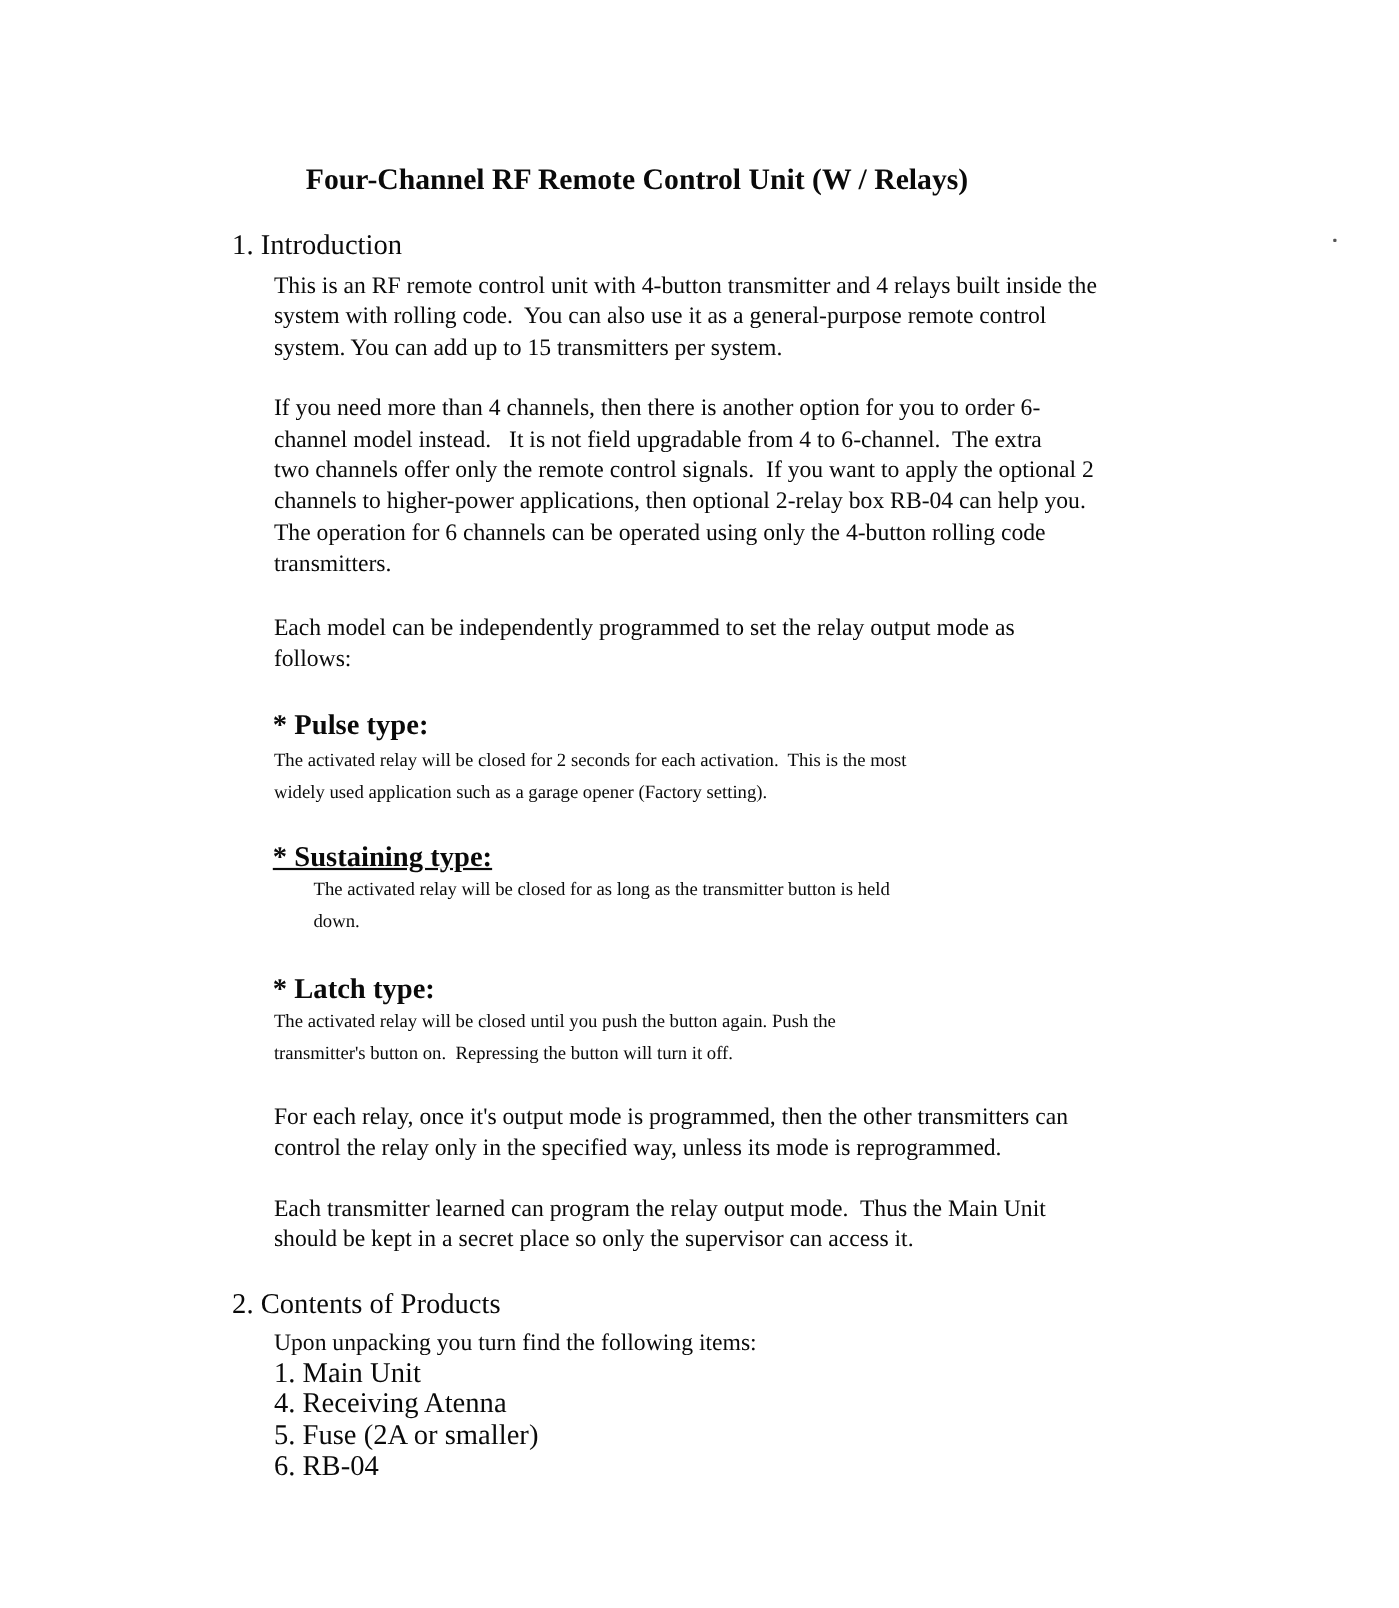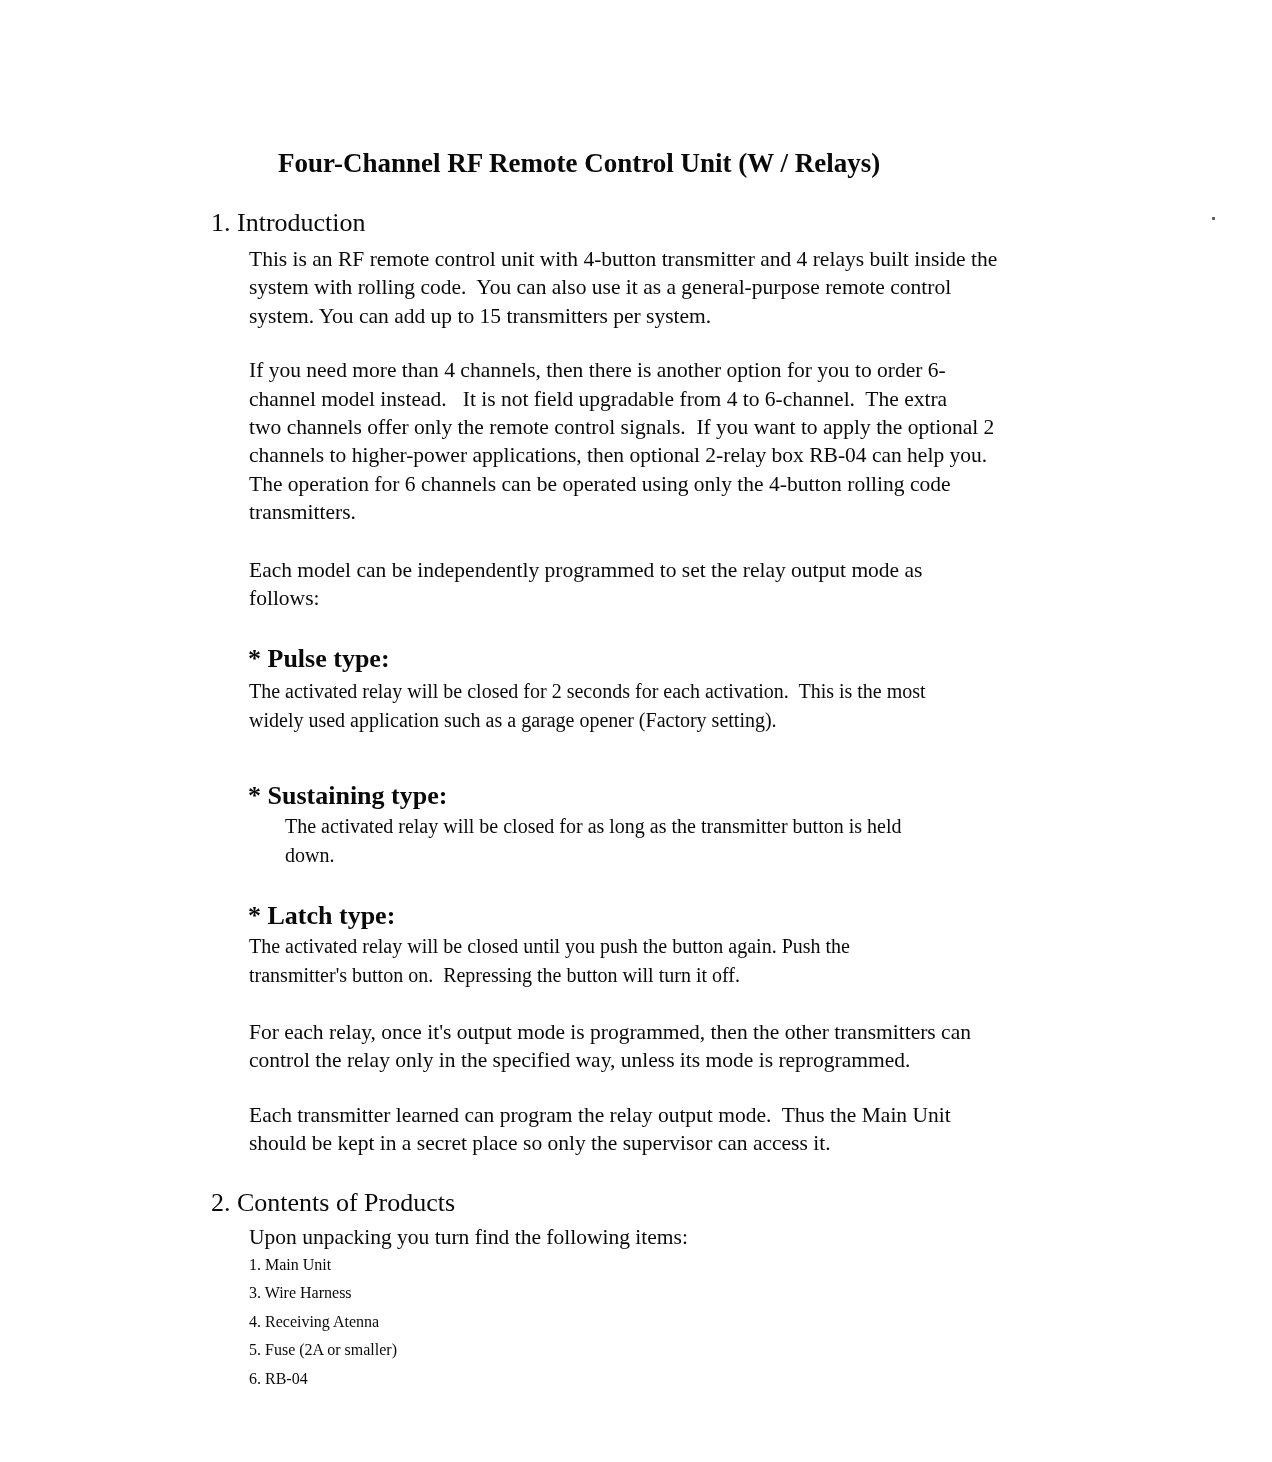--- a/index.html
+++ b/index.html
@@ -40,39 +40,39 @@
   }
   .body-block.tight { margin-top: 6px; }
   .body-block.wide  { margin-top: 29px; }
   .mode-heading {
     margin: 30px 0 0 248px;
     font-size: 26px;
     font-weight: bold;
     line-height: 33px;
     white-space: pre;
   }
-  .mode-heading.less { margin-top: 45px; }
+  .mode-heading.less { margin-top: 28px; text-decoration: underline; }
   .mode-body {
     margin: 2px 12px 0 249px;
-    font-size: 20px;
+    font-size: 17px;
     line-height: 28.4px;
     white-space: pre;
   }
   .mode-body.flush { margin-top: 0; }
   .mode-body.indent { margin-left: 285px; }
   .section-heading.second { margin-top: 28px; }
   .contents-intro {
     margin: 4px 0 0 249px;
     font-size: 21.5px;
     line-height: 28.4px;
     white-space: pre;
   }
   .contents-list {
     margin: 0 0 0 249px;
-    font-size: 16px;
+    font-size: 26px;
     line-height: 28.4px;
   }
   .contents-list .list-item { white-space: pre; }
   .scan-speck {
     position: absolute;
     left: 1212px;
     top: 217px;
     width: 3px;
     height: 3px;
     background: #555555;
@@ -119,21 +119,20 @@
 
   <div class="body-block">Each transmitter learned can program the relay output mode.  Thus the Main Unit
 should be kept in a secret place so only the supervisor can access it.</div>
 
   <div class="section-heading second">2. Contents of Products</div>
 
   <div class="contents-intro">Upon unpacking you turn find the following items:</div>
 
   <div class="contents-list">
     <div class="list-item">1. Main Unit</div>
-    <div class="list-item">3. Wire Harness</div>
     <div class="list-item">4. Receiving Atenna</div>
     <div class="list-item">5. Fuse (2A or smaller)</div>
     <div class="list-item">6. RB-04</div>
   </div>
 
   <div class="scan-speck"></div>
 
 </div>
 
 </body></html>

